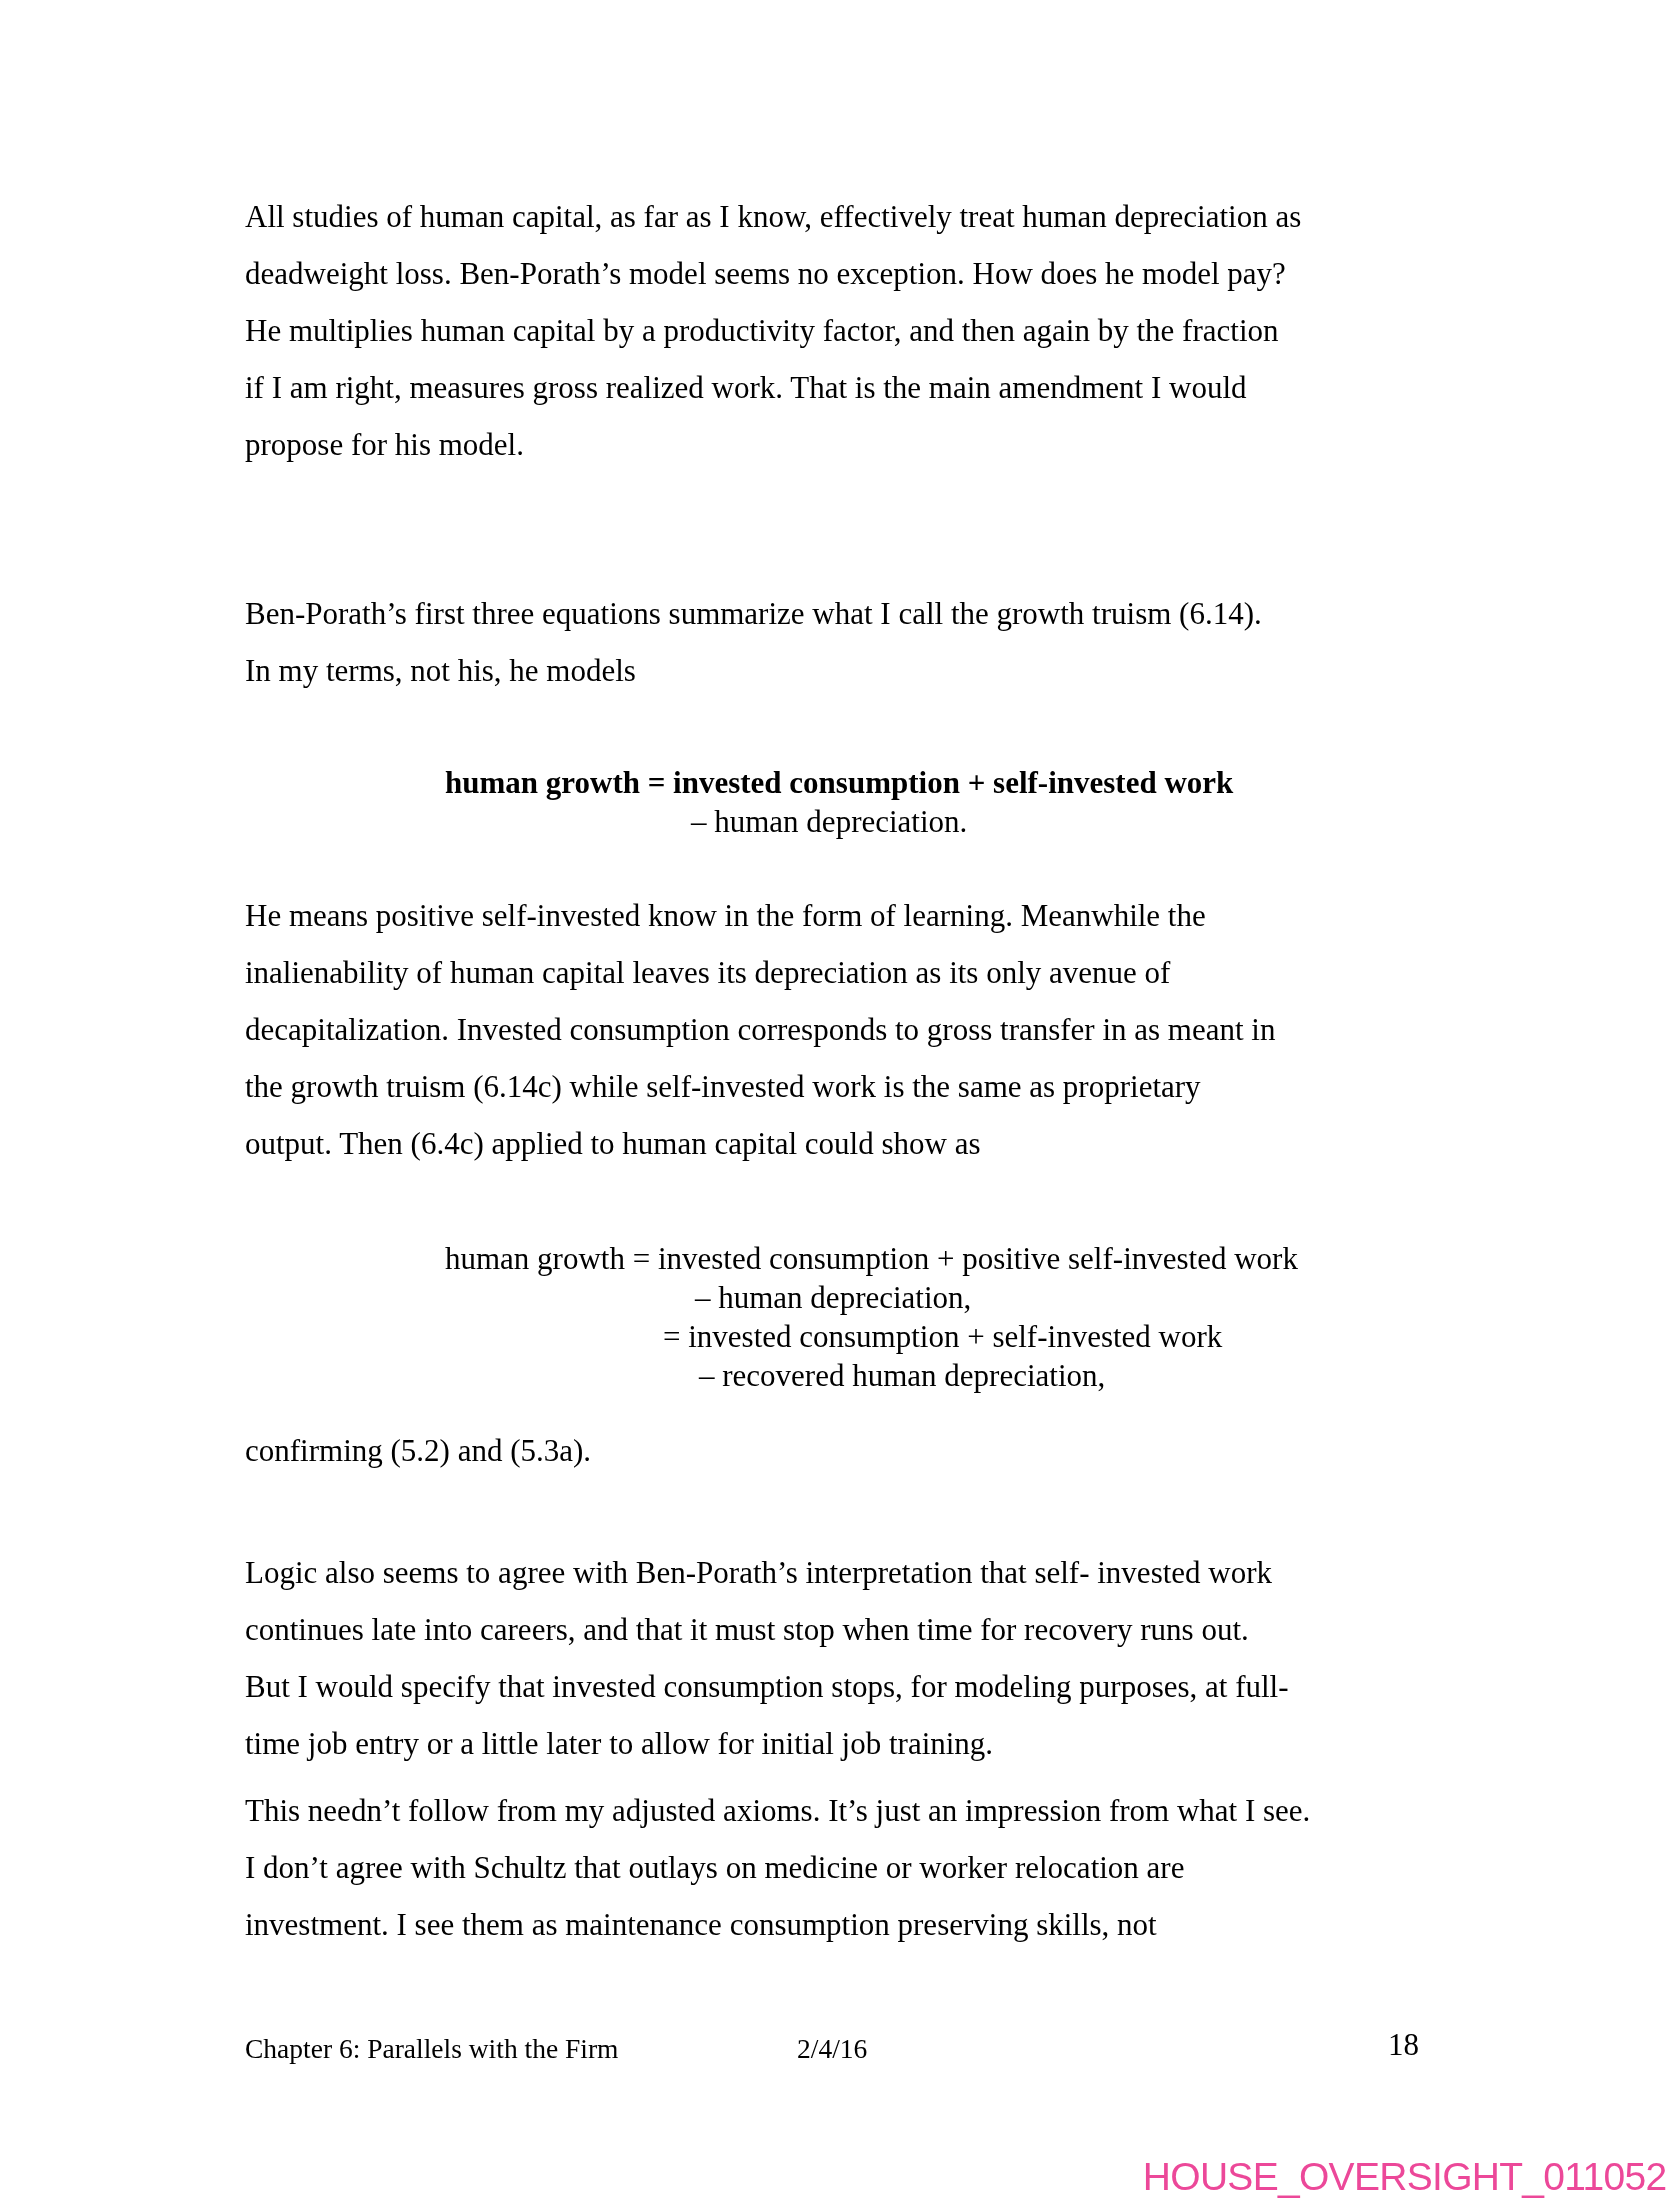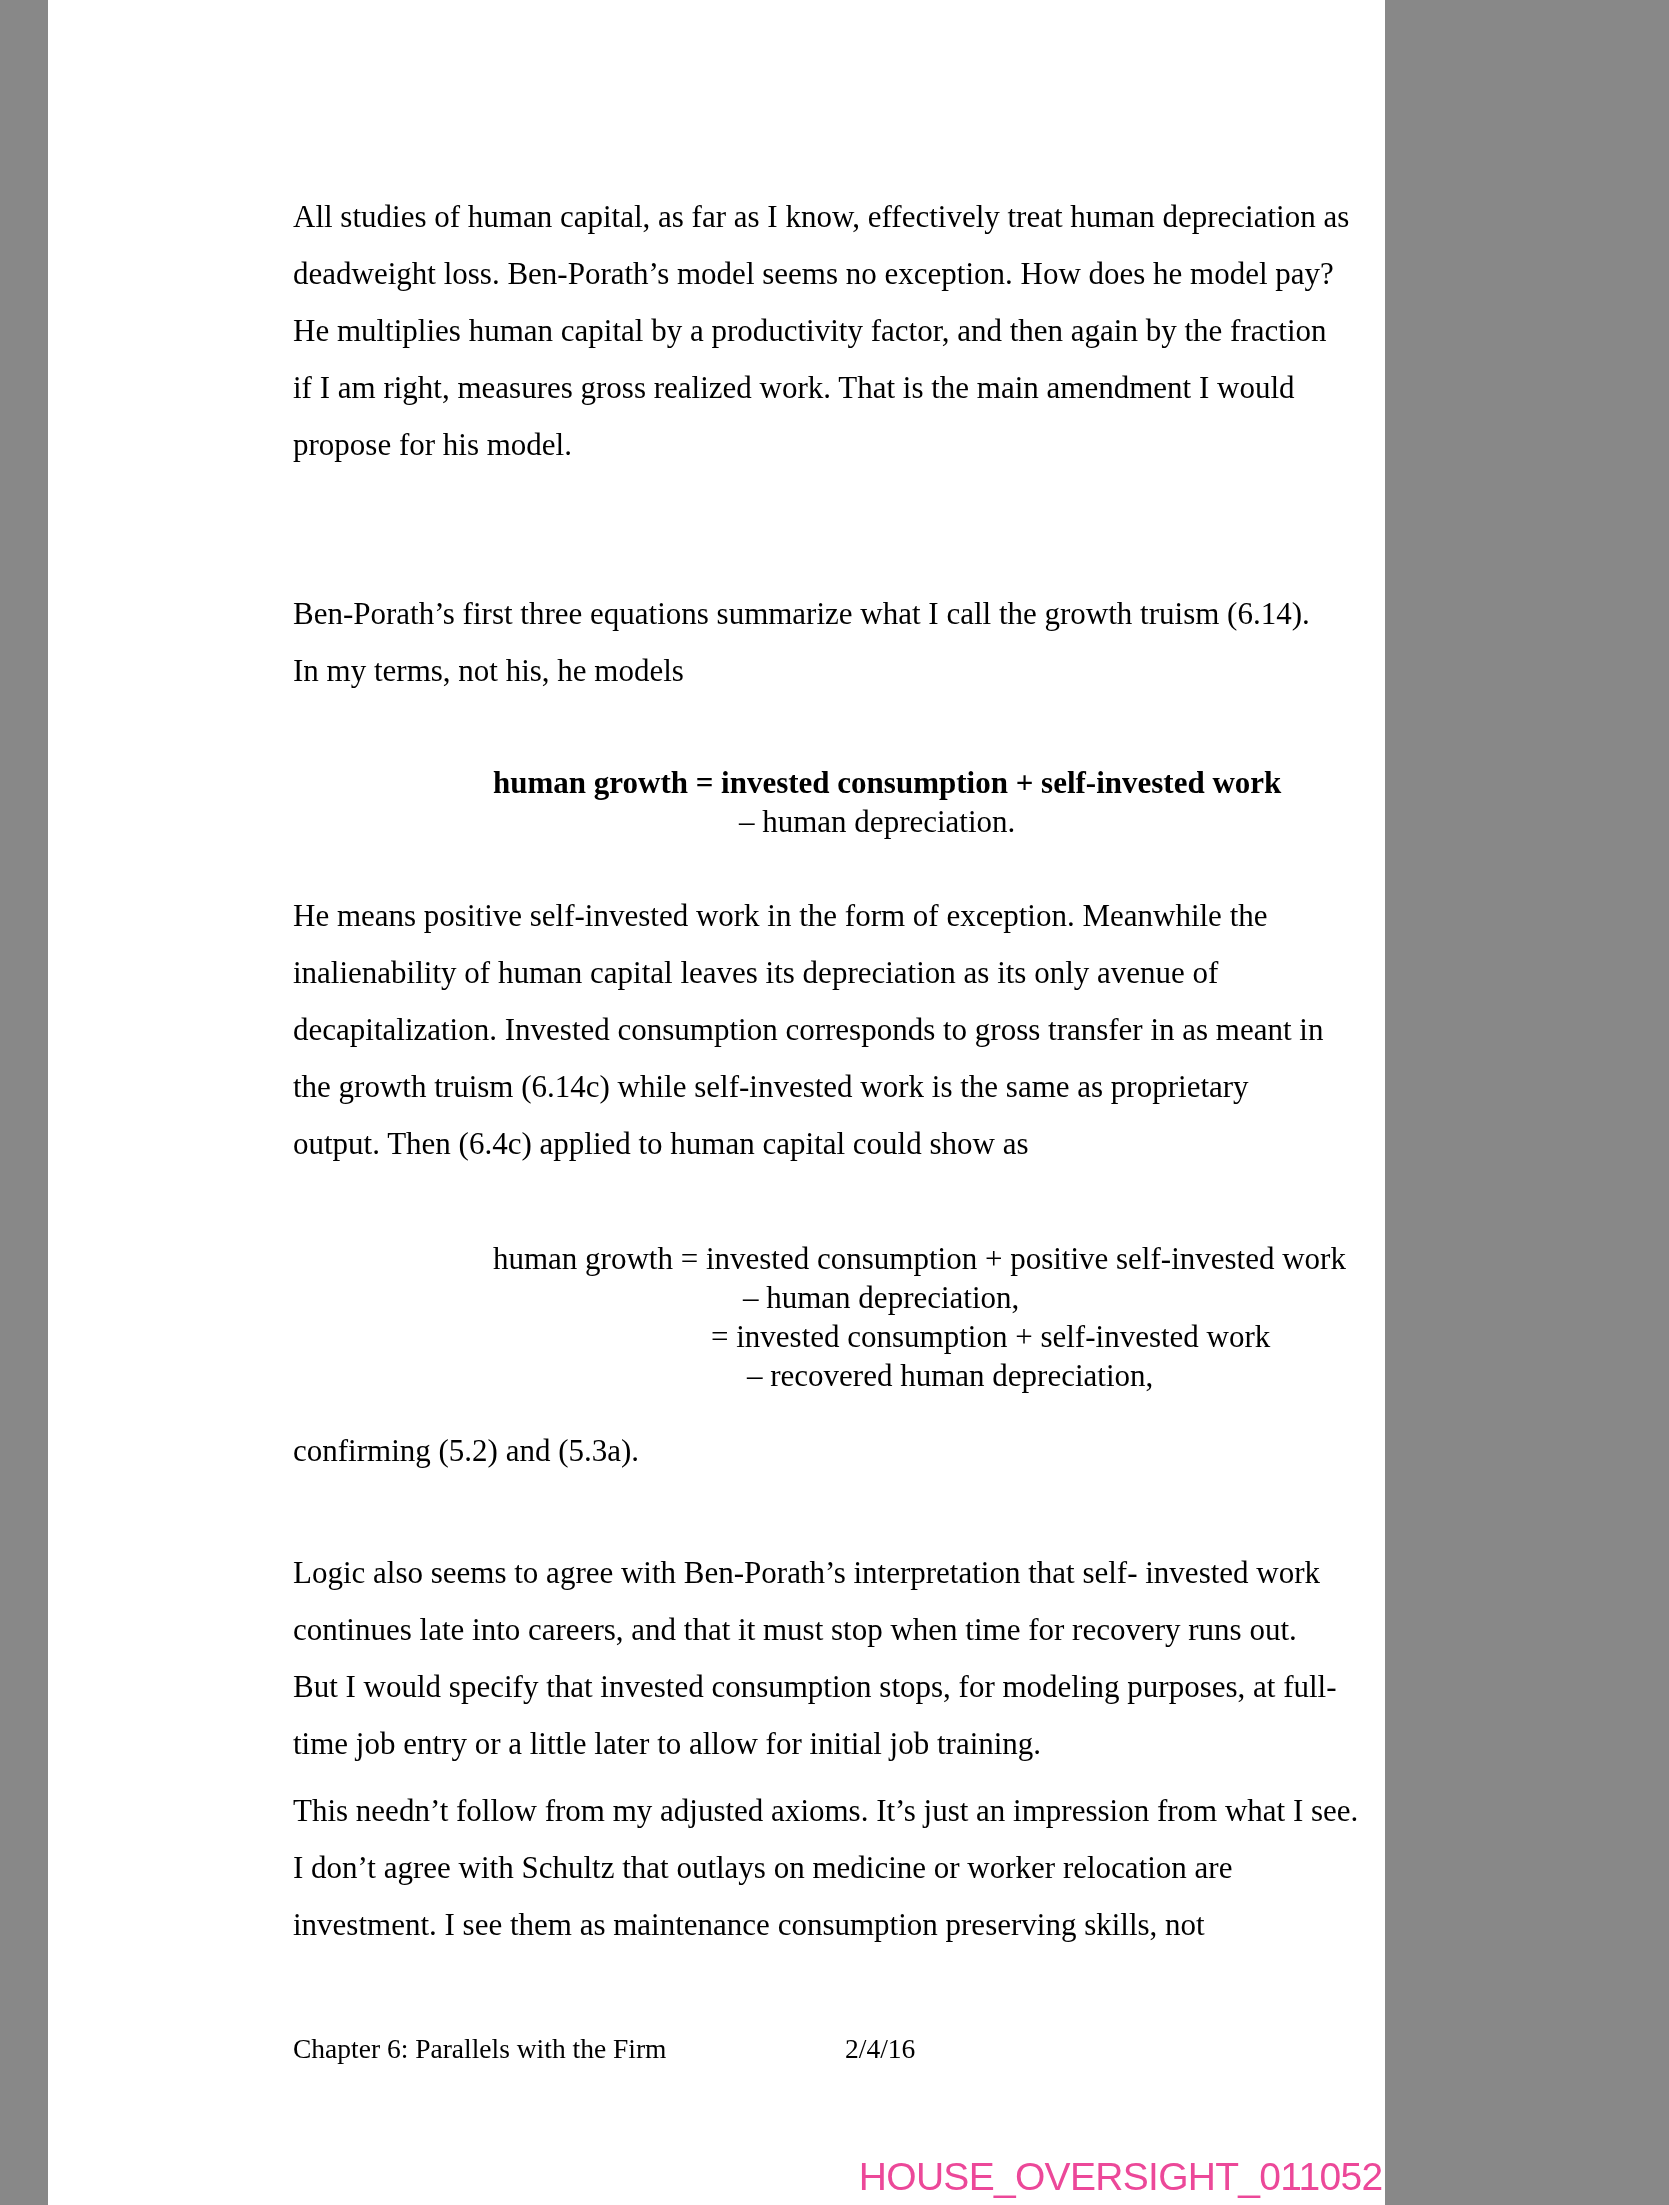--- a/index.html
+++ b/index.html
@@ -1,24 +1,23 @@
 <!DOCTYPE html>
 <html style="font-size:10.5px"><head>
 <meta charset="utf-8">
 <style>
   html, body { margin: 0; padding: 0; background: #888; }
   .page {
     position: relative;
-    width: 1337px;
+    width: 1669px;
     height: 2205px;
     background: #ffffff;
     color: #000000;
     font-family: "Liberation Serif", serif;
     overflow: hidden;
-    margin-left: 48px;
   }
   .block { position: absolute; left: 245px; }
   .line {
     font-size: 31px;
     line-height: 57px;
     white-space: nowrap;
   }
   .eq-line {
     font-size: 31px;
     line-height: 39px;
@@ -64,21 +63,21 @@
     <div class="line">Ben-Porath’s first three equations summarize what I call the growth truism (6.14).</div>
     <div class="line">In my terms, not his, he models</div>
   </div>
 
   <div class="block" style="top:763px;">
     <div class="eq-line" style="padding-left:200px;font-weight:bold;">human growth = invested consumption + self-invested work</div>
     <div class="eq-line" style="padding-left:446px;">– human depreciation.</div>
   </div>
 
   <div class="block" style="top:887px;">
-    <div class="line">He means positive self-invested work in the form of exception. Meanwhile the</div>
+    <div class="line">He means positive self-invested know in the form of learning. Meanwhile the</div>
     <div class="line">inalienability of human capital leaves its depreciation as its only avenue of</div>
     <div class="line">decapitalization. Invested consumption corresponds to gross transfer in as meant in</div>
     <div class="line">the growth truism (6.14c) while self-invested work is the same as proprietary</div>
     <div class="line">output. Then (6.4c) applied to human capital could show as</div>
   </div>
 
   <div class="block" style="top:1239px;">
     <div class="eq-line" style="padding-left:200px;">human growth = invested consumption + positive self-invested work</div>
     <div class="eq-line" style="padding-left:450px;">– human depreciation,</div>
     <div class="eq-line" style="padding-left:418px;">= invested consumption + self-invested work</div>

